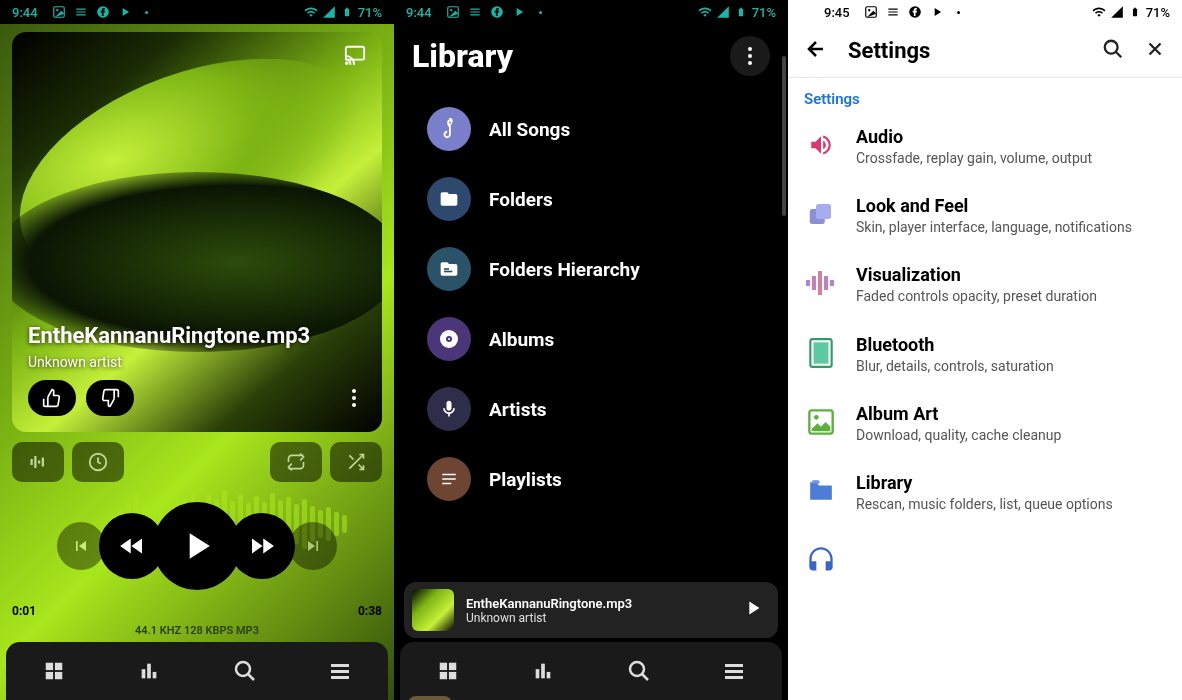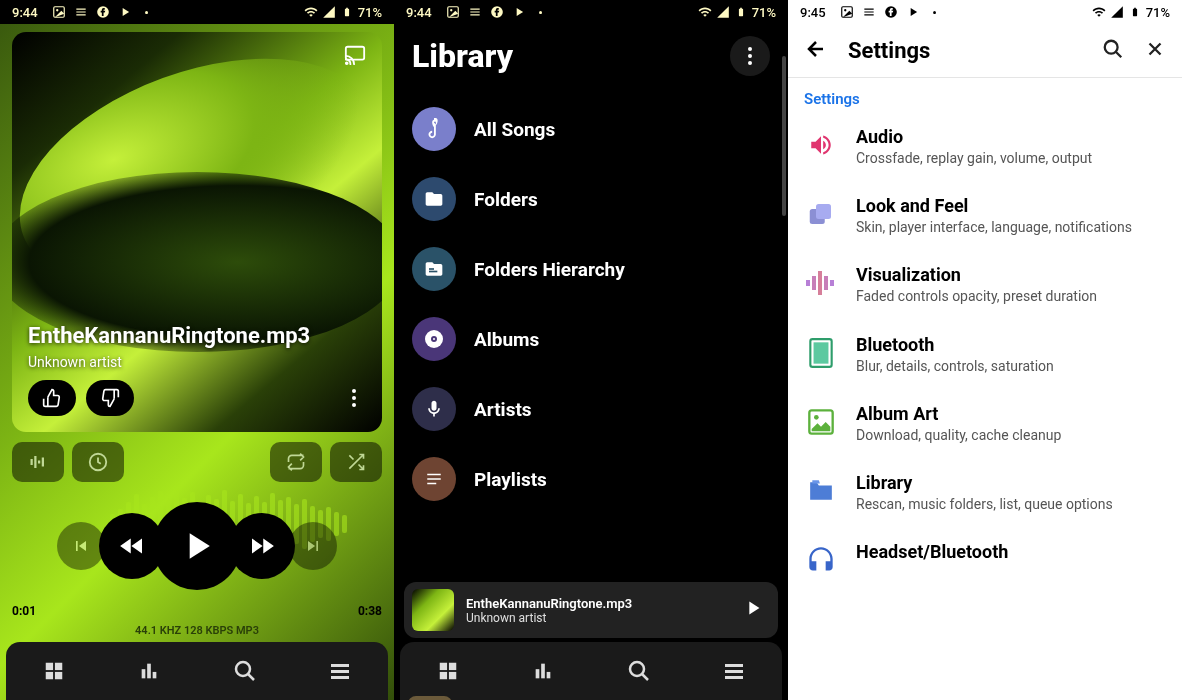--- a/index.html
+++ b/index.html
@@ -4,22 +4,22 @@
 <style>
   * { box-sizing: border-box; margin: 0; padding: 0; }
   body { font-family: -apple-system, BlinkMacSystemFont, "Segoe UI", Roboto, sans-serif; background: #000; width: 1182px; height: 700px; display: flex; overflow: hidden; }
   .screen { width: 394px; height: 700px; position: relative; overflow: hidden; }
   .screen1 { background: #000; }
   .screen2 { background: #000; }
   .screen3 { background: #fff; }
 
   
   .status-bar { height: 24px; display: flex; align-items: center; padding: 0 12px; font-size: 13px; font-weight: 500; }
-  .status-bar.dark { color: #fef9c3; background: #000; }
-  .status-bar.light { color: #000; background: #fff; }
+  .status-bar.dark { color: #14b8a6; background: #000; }
+  .status-bar.light { color: #000; background: #fff; margin-left: 24px; }
   .status-left { display: flex; align-items: center; gap: 8px; }
   .status-right { margin-left: auto; display: flex; align-items: center; gap: 4px; }
   .status-icons { display: flex; gap: 8px; margin-left: 6px; }
   .sicon { width: 14px; height: 14px; display: flex; align-items: center; justify-content: center; }
 
   
   .player-wrap { position: relative; height: 676px; background: linear-gradient(135deg, #3a5a0e 0%, #7db514 40%, #a8e61c 60%, #324e0a 100%); }
   .album-card { position: absolute; top: 8px; left: 12px; right: 12px; height: 400px; border-radius: 14px; overflow: hidden; background: linear-gradient(140deg, #000 0%, #1a2b05 20%, #7db514 45%, #c5f03a 60%, #2a4008 80%, #000 100%); }
   .album-card::before { content: ""; position: absolute; top: 40px; left: 0; right: 0; height: 200px; background: radial-gradient(ellipse at 30% 30%, #c5f03a 0%, #7db514 40%, transparent 70%); border-radius: 50%; transform: rotate(-20deg); }
   .album-card::after { content: ""; position: absolute; bottom: 80px; left: -20px; right: -20px; height: 180px; background: radial-gradient(ellipse at 60% 50%, #2d4c0a 0%, #0a1503 60%, transparent 80%); border-radius: 50%; }
@@ -48,21 +48,21 @@
   .time-row { position: absolute; top: 580px; left: 12px; right: 12px; display: flex; justify-content: space-between; color: #000; font-size: 12px; font-weight: 700; }
   .format-line { position: absolute; top: 600px; left: 0; right: 0; text-align: center; font-size: 11px; color: #2a4008; font-weight: 600; }
 
   .bottom-nav { position: absolute; bottom: 0; left: 6px; right: 6px; height: 58px; background: #1a1a1a; border-radius: 14px 14px 0 0; display: flex; align-items: center; justify-content: space-around; }
   .nav-item { color: #ddd; width: 40px; height: 40px; display: flex; align-items: center; justify-content: center; }
 
   
   .lib-header { display: flex; align-items: center; padding: 12px 18px 18px; }
   .lib-title { color: #fff; font-size: 32px; font-weight: 800; }
   .lib-more-btn { margin-left: auto; width: 40px; height: 40px; border-radius: 50%; background: #1a1a1a; display: flex; flex-direction: column; align-items: center; justify-content: center; gap: 3px; }
-  .lib-list { padding: 0 18px; }
+  .lib-list { padding: 0 33px; }
   .lib-item { display: flex; align-items: center; gap: 18px; height: 70px; }
   .lib-icon { width: 44px; height: 44px; border-radius: 50%; display: flex; align-items: center; justify-content: center; color: #fff; font-size: 20px; }
   .lib-label { color: #fff; font-size: 19px; font-weight: 700; }
   .mini-player { position: absolute; bottom: 62px; left: 10px; right: 10px; height: 56px; background: #222; border-radius: 12px; display: flex; align-items: center; padding: 0 14px 0 8px; gap: 12px; }
   .mini-art { width: 42px; height: 42px; border-radius: 6px; background: linear-gradient(135deg, #000, #7db514, #c5f03a, #000); }
   .mini-info { flex: 1; color: #fff; }
   .mini-title { font-size: 13px; font-weight: 600; }
   .mini-artist { font-size: 12px; opacity: 0.85; }
   .scroll-ind { position: absolute; top: 56px; right: 2px; width: 4px; height: 160px; background: #444; border-radius: 2px; }
   .peek { position: absolute; bottom: -8px; left: 14px; width: 44px; height: 12px; background: #6b5a3a; border-radius: 8px 8px 0 0; }
@@ -600,18 +600,15 @@
           <div class="set-label">Library</div>
           <div class="set-desc">Rescan, music folders, list, queue options</div>
         </div>
     </div>
     <div class="set-item">
       <div class="set-icon">
           <svg width="28" height="28" viewBox="0 0 24 24" fill="#3865c9">
             <path d="M12 1C6.5 1 2 5.5 2 11v7c0 1.7 1.3 3 3 3h3v-8H4v-2c0-4.4 3.6-8 8-8s8 3.6 8 8v2h-4v8h3c1.7 0 3-1.3 3-3v-7c0-5.5-4.5-10-10-10z"></path>
           </svg>
         </div>
-      <div class="set-text">
-          <div class="set-label">Headset/Bluetooth</div>
-        </div>
     </div>
   </div>
 </div>
 
 </body></html>

